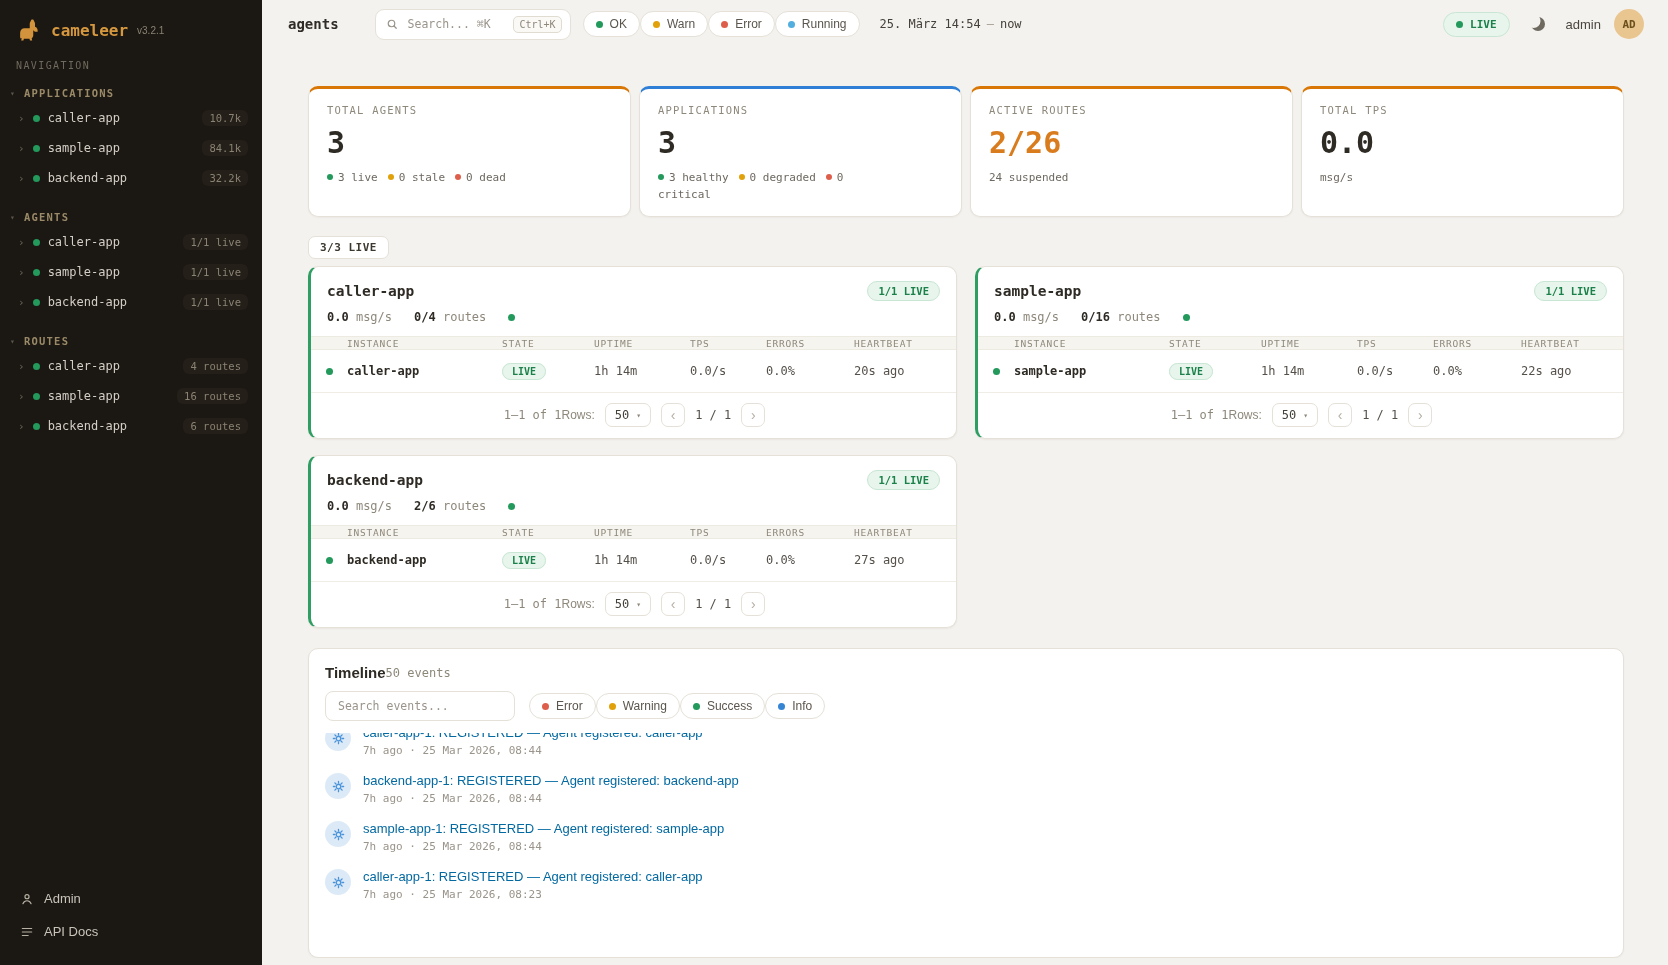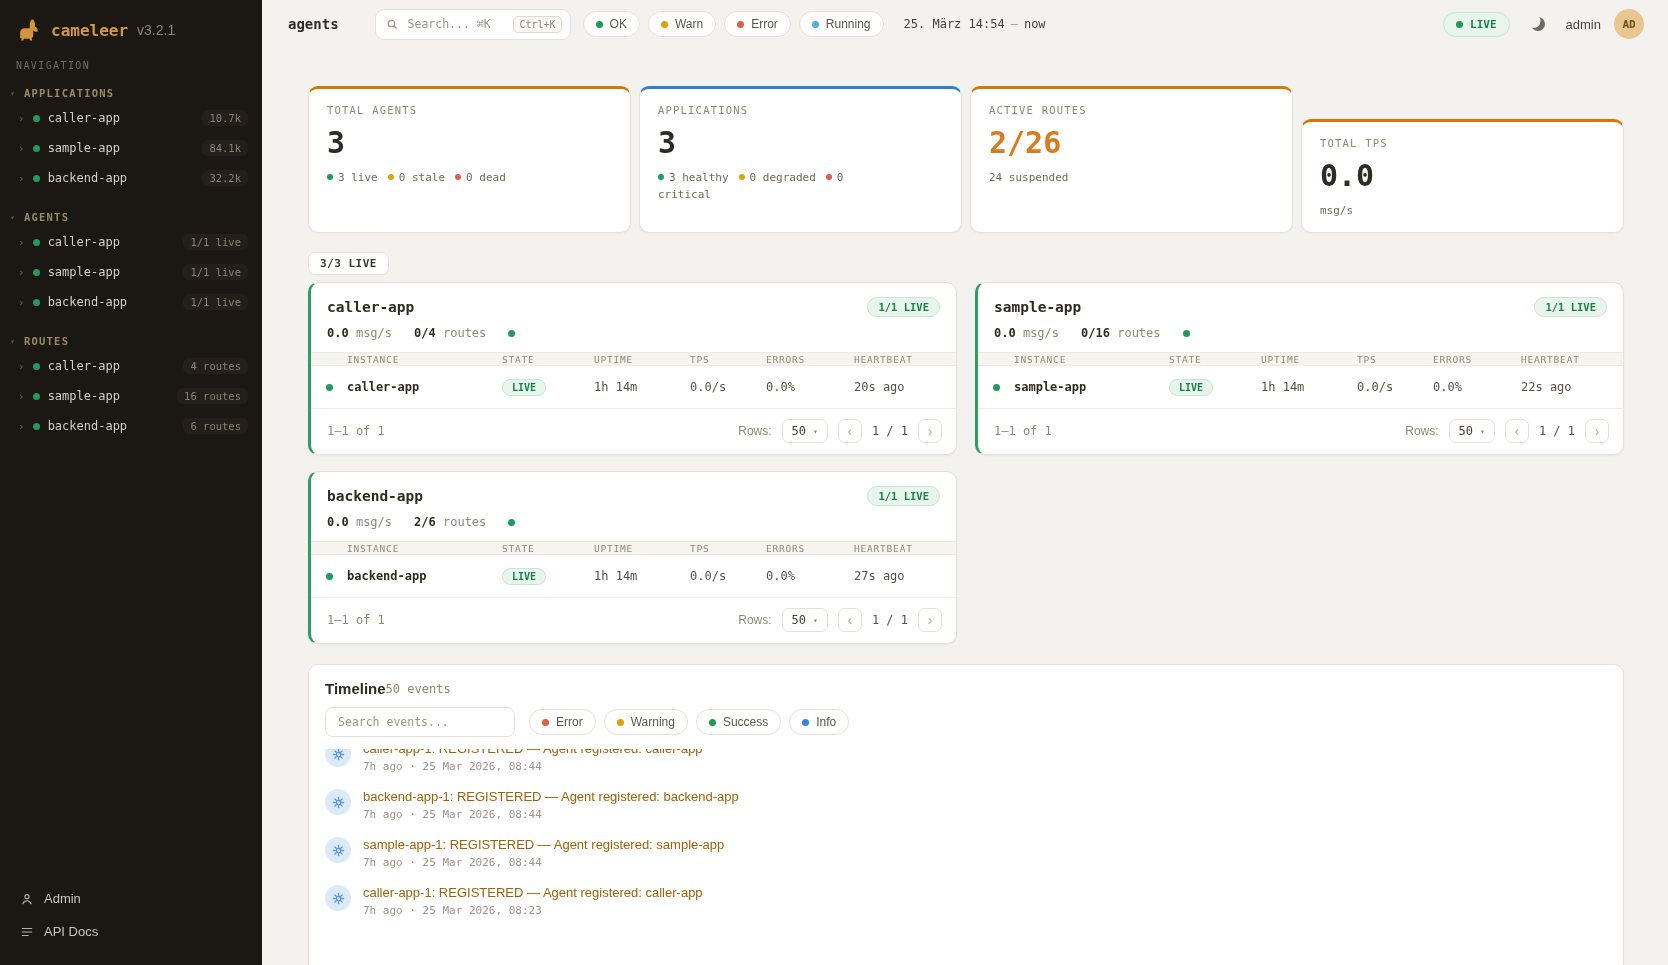--- a/index.html
+++ b/index.html
@@ -10,21 +10,21 @@
   *{box-sizing:border-box}
   html,body{margin:0;padding:0}
   body{width:1668px;height:965px;overflow:hidden;background:var(--bg);font-family:"Liberation Sans",sans-serif;color:var(--text)}
   .mono{font-family:"DejaVu Sans Mono",monospace}
   .app{display:flex;width:1668px;height:965px;overflow:hidden}
 
   
   .sidebar{width:262px;min-width:262px;background:var(--side);color:#cfcac1;display:flex;flex-direction:column;padding:14px 0 18px}
   .logo-row{display:flex;align-items:center;gap:9px;padding:2px 14px 14px}
   .logo-name{color:#d6983f;font:700 16px "DejaVu Sans Mono",monospace}
-  .logo-ver{color:#8a8374;font-size:14px}
+  .logo-ver{color:#8a8374;font-size:10px}
   .filter-box{margin:0 14px 20px;display:flex;align-items:center;gap:8px;background:#221e17;border:1px solid #363025;border-radius:8px;padding:7px 10px}
   .filter-box input{background:none;border:none;outline:none;color:#cfcac1;font:12px "DejaVu Sans Mono",monospace;width:100%}
   .filter-box input::placeholder{color:#7d7668}
   .nav-label{padding:2px 16px 12px;font:10px "DejaVu Sans Mono",monospace;letter-spacing:1.4px;color:#6f6a5e}
   .nav-section{margin-bottom:14px}
   .nav-section-header{display:flex;align-items:center;gap:8px;padding:4px 10px;color:#9a8a68;font:700 10.5px "DejaVu Sans Mono",monospace;letter-spacing:1.2px;cursor:pointer}
   .caret{color:#5d574b;font-size:8px}
   .nav-item{display:flex;align-items:center;gap:8px;padding:7px 14px 7px 18px;font:12px "DejaVu Sans Mono",monospace;color:#d4cfc6;cursor:pointer}
   .nav-item .chev{color:#6b655a;font-size:11px;line-height:1}
   .dot{width:7px;height:7px;border-radius:50%;background:var(--green);display:inline-block;flex:none}
@@ -33,21 +33,21 @@
   .side-foot-item{display:flex;align-items:center;gap:10px;padding:8px 10px;border-radius:8px;color:#c9c4ba;font-size:13px;cursor:pointer}
 
   
   .main{flex:1;display:flex;flex-direction:column;overflow:hidden}
   .topbar{height:48px;display:flex;align-items:center;gap:12px;padding:0 24px 0 26px;flex:none}
   .page-title{font:700 14px "DejaVu Sans Mono",monospace;color:#2f2b26;margin-right:24px}
   .searchbar{display:flex;align-items:center;gap:8px;background:#fff;border:1px solid var(--border);border-radius:9px;padding:6px 8px 6px 10px;width:196px}
   .searchbar input{border:0;outline:0;background:none;width:100%;font:11.5px "DejaVu Sans Mono",monospace;color:#6f6a60}
   .searchbar input::placeholder{color:#9a948a}
   .kbd{font:10px "DejaVu Sans Mono",monospace;color:#8e887b;border:1px solid #e0dcd2;border-radius:5px;padding:2px 5px;background:#faf9f6;white-space:nowrap}
-  .chips{display:flex;gap:8px;align-items:center}
+  .chips{display:flex;align-items:center}
   .chip{display:inline-flex;align-items:center;gap:7px;background:#fff;border:1px solid var(--border);border-radius:999px;padding:5px 12px;font-size:12px;color:#5b564d;cursor:pointer}
   .chip .dot{width:7px;height:7px}
   .ranges{display:flex;align-items:center;background:#ecebe5;border:1px solid #e2ded4;border-radius:10px;padding:3px;gap:2px;margin-left:8px}
   .range{border:1px solid transparent;background:none;font:12px "Liberation Sans",sans-serif;color:#6f6a60;padding:5px 12px;border-radius:8px;cursor:pointer}
   .range.active{background:#fff;border:1px solid #ddd8cd;color:#2f2b26;font-weight:700;box-shadow:0 1px 2px rgba(0,0,0,.06)}
   .daterange{font:12px "DejaVu Sans Mono",monospace;color:#44403a;margin-left:8px;white-space:nowrap}
   .daterange .dim{color:#a39d8f;margin:0 6px}
   .right-cluster{margin-left:auto;display:flex;align-items:center;gap:13px}
   .live-pill{display:inline-flex;align-items:center;gap:7px;background:var(--green-bg);border:1px solid var(--green-bd);color:var(--green-text);font:700 11px "DejaVu Sans Mono",monospace;padding:5px 12px;border-radius:999px;cursor:pointer}
   .moon-btn{width:30px;height:30px;border-radius:50%;display:flex;align-items:center;justify-content:center;background:none;border:0;cursor:pointer}
@@ -72,42 +72,42 @@
   .app-name{font:700 14.5px "DejaVu Sans Mono",monospace;color:#2e2a24;cursor:pointer}
   .pill-green{background:var(--green-bg);border:1px solid var(--green-bd);color:var(--green-text);font:700 10.5px "DejaVu Sans Mono",monospace;border-radius:999px;padding:3px 10px}
   .pill-green.small{font-size:10px;padding:2px 9px}
   .app-card-stats{display:flex;align-items:center;gap:22px;padding:4px 16px 12px;font:12px "DejaVu Sans Mono",monospace;color:#8e887b}
   .app-card-stats b{color:#2e2a24;font-weight:700}
   .trow{display:grid;grid-template-columns:36px minmax(0,1.4fr) 92px 96px 76px 88px 92px;align-items:center;padding-right:10px}
   .thead{background:#f6f4ef;border-top:1px solid #edeae2;border-bottom:1px solid #edeae2;height:14px;font:9.5px "DejaVu Sans Mono",monospace;letter-spacing:.8px;color:#8e887b}
   .tdata{height:42px;font:12px "DejaVu Sans Mono",monospace;color:#55504a;cursor:pointer}
   .row-dot{justify-self:center}
   .inst{font-weight:700;color:#2e2a24}
-  .app-card-foot{display:flex;align-items:center;justify-content:space-between;padding:10px 14px 11px 16px;border-top:1px solid #f0ede6}
+  .app-card-foot{display:flex;align-items:center;justify-content:center;padding:10px 14px 11px 16px;border-top:1px solid #f0ede6}
   .foot-right{display:flex;align-items:center;gap:10px}
   .rows-select{display:inline-flex;align-items:center;gap:7px;border:1px solid var(--border);border-radius:7px;padding:4px 9px;font:12px "DejaVu Sans Mono",monospace;color:#44403a;background:#fff;cursor:pointer}
   .sel-caret{font-size:8px;color:#8e887b}
   .pg-btn{width:24px;height:24px;border:1px solid var(--border);background:#fff;border-radius:7px;color:#b4aea2;font-size:14px;cursor:pointer;display:flex;align-items:center;justify-content:center;padding:0;line-height:1}
   .pg-label{font:12px "DejaVu Sans Mono",monospace;color:#55504a}
   .muted{color:#8e887b;font-size:12px}
 
   
   .timeline-card{background:#fff;border:1px solid var(--border);border-radius:10px;margin-top:20px;min-height:310px;box-shadow:0 1px 2px rgba(30,25,15,.04)}
   .tl-head{display:flex;align-items:center;padding:15px 16px 10px}
   .tl-title{font:700 15px "Liberation Sans",sans-serif;color:#2e2a24}
   .tl-count{font:12px "DejaVu Sans Mono",monospace;color:#8e887b}
   .tl-filters{display:flex;gap:8px;align-items:center;padding:0 16px 12px}
   .tl-search{display:flex;align-items:center;background:#fff;border:1px solid var(--border);border-radius:8px;padding:6px 10px;width:190px;margin-right:6px}
   .tl-search input{border:0;outline:0;background:none;width:100%;font:11.5px "DejaVu Sans Mono",monospace;color:#6f6a60}
   .tl-search input::placeholder{color:#9a948a}
   .tl-events{padding:0 16px;overflow:hidden}
   .event-row{display:flex;gap:12px;padding:8px 0;align-items:flex-start}
   .event-row:first-child{margin-top:-16px}
   .event-icon{width:26px;height:26px;border-radius:50%;background:#dceaf8;display:flex;align-items:center;justify-content:center;flex:none}
-  .event-title{font-size:13px;color:#a16207}
+  .event-title{font-size:13px;color:#0369a1}
   .event-time{font:11px "DejaVu Sans Mono",monospace;color:#9a948a;margin-top:4px}
 </style>
 </head>
 <body>
 
 <div class="app">
 
   <aside class="sidebar">
     <div class="logo-row">
       <span style="display:flex">
@@ -274,21 +274,21 @@
           <div class="stat-card" style="border-top-color: rgb(47, 127, 214);">
             <div class="stat-label">APPLICATIONS</div>
             <div class="stat-value">3</div>
             <div class="stat-subs"><span class="stat-sub"><span class="dot" style="background: rgb(35, 153, 92);"></span>3 healthy</span><span class="stat-sub"><span class="dot" style="background: rgb(224, 161, 11);"></span>0 degraded</span><span class="stat-sub"><span class="dot" style="background: rgb(221, 95, 75);"></span>0 critical</span></div>
           </div>
           <div class="stat-card" style="border-top-color: rgb(217, 119, 6);">
             <div class="stat-label">ACTIVE ROUTES</div>
             <div class="stat-value" style="color: rgb(217, 124, 30);">2/26</div>
             <div class="stat-subs"><span class="stat-sub">24 suspended</span></div>
           </div>
-          <div class="stat-card" style="border-top-color: rgb(217, 119, 6); margin-top: 33px;">
+          <div class="stat-card" style="border-top-color: rgb(217, 119, 6);">
             <div class="stat-label">TOTAL TPS</div>
             <div class="stat-value">0.0</div>
             <div class="stat-subs"><span class="stat-sub">msg/s</span></div>
           </div>
         </div>
       <div><span class="live-summary">3/3 LIVE</span></div>
       <div class="apps-grid" id="apps">
           <section class="app-card">
             <div class="app-card-head">
               <span class="app-name">caller-app</span>

